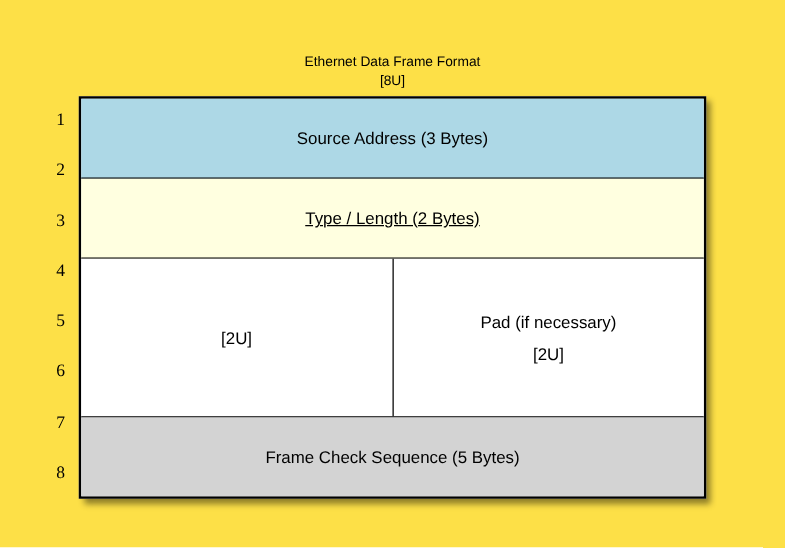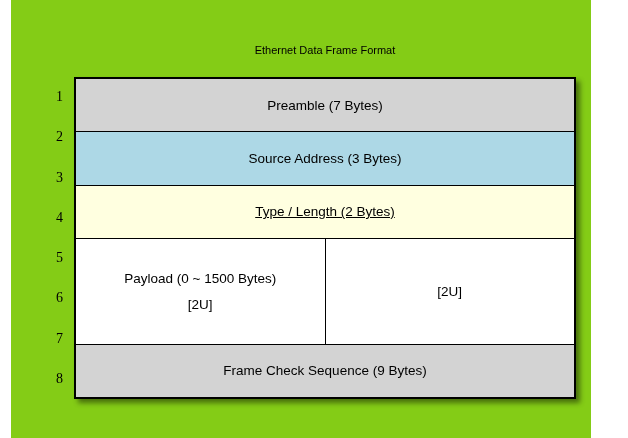--- a/index.html
+++ b/index.html
@@ -1,24 +1,23 @@
 <!DOCTYPE html>
 <html><head>
 <meta charset="utf-8">
 <style>
   html, body { margin: 0; padding: 0; background: #ffffff; }
   .canvas {
     position: relative;
-    width: 580px;
+    width: 628px;
     height: 438px;
-    background: #84cc16;
+    background: #fde047;
     font-family: "Liberation Sans", sans-serif;
     color: #000000;
     overflow: hidden;
-    margin-left: 11px;
   }
   .title-block {
     position: absolute;
     left: 63px;
     top: 43px;
     width: 502px;
     text-align: center;
     font-size: 11px;
     line-height: 15px;
   }
@@ -75,53 +74,51 @@
   }
   .split-cell.left { border-right: 1px solid #000000; }
 </style>
 </head>
 <body>
 
 <div class="canvas">
 
   <div class="title-block">
     <div>Ethernet Data Frame Format</div>
+    <div>[8U]</div>
   </div>
 
   <div class="frame-wrap">
 
     <div class="numbers-col">
       <div class="num">1</div>
       <div class="num">2</div>
       <div class="num">3</div>
       <div class="num">4</div>
       <div class="num">5</div>
       <div class="num">6</div>
       <div class="num">7</div>
       <div class="num">8</div>
     </div>
 
     <div class="frame-table">
-      <div class="frame-row" style="background-color: rgb(211, 211, 211);">
-        <span>Preamble (7 Bytes)</span>
-      </div>
       <div class="frame-row" style="background-color: rgb(173, 216, 230);">
         <span>Source Address (3 Bytes)</span>
       </div>
       <div class="frame-row" style="background-color: rgb(255, 255, 224); text-decoration: underline;">
         <span>Type / Length (2 Bytes)</span>
       </div>
       <div class="frame-row double" style="background-color: rgb(255, 255, 255);">
         <div class="split-cell left">
-          <span>Payload (0 ~ 1500 Bytes)</span>
           <span>[2U]</span>
         </div>
         <div class="split-cell">
+          <span>Pad (if necessary)</span>
           <span>[2U]</span>
         </div>
       </div>
       <div class="frame-row" style="background-color: rgb(211, 211, 211);">
-        <span>Frame Check Sequence (9 Bytes)</span>
+        <span>Frame Check Sequence (5 Bytes)</span>
       </div>
     </div>
 
   </div>
 </div>
 
 </body></html>

